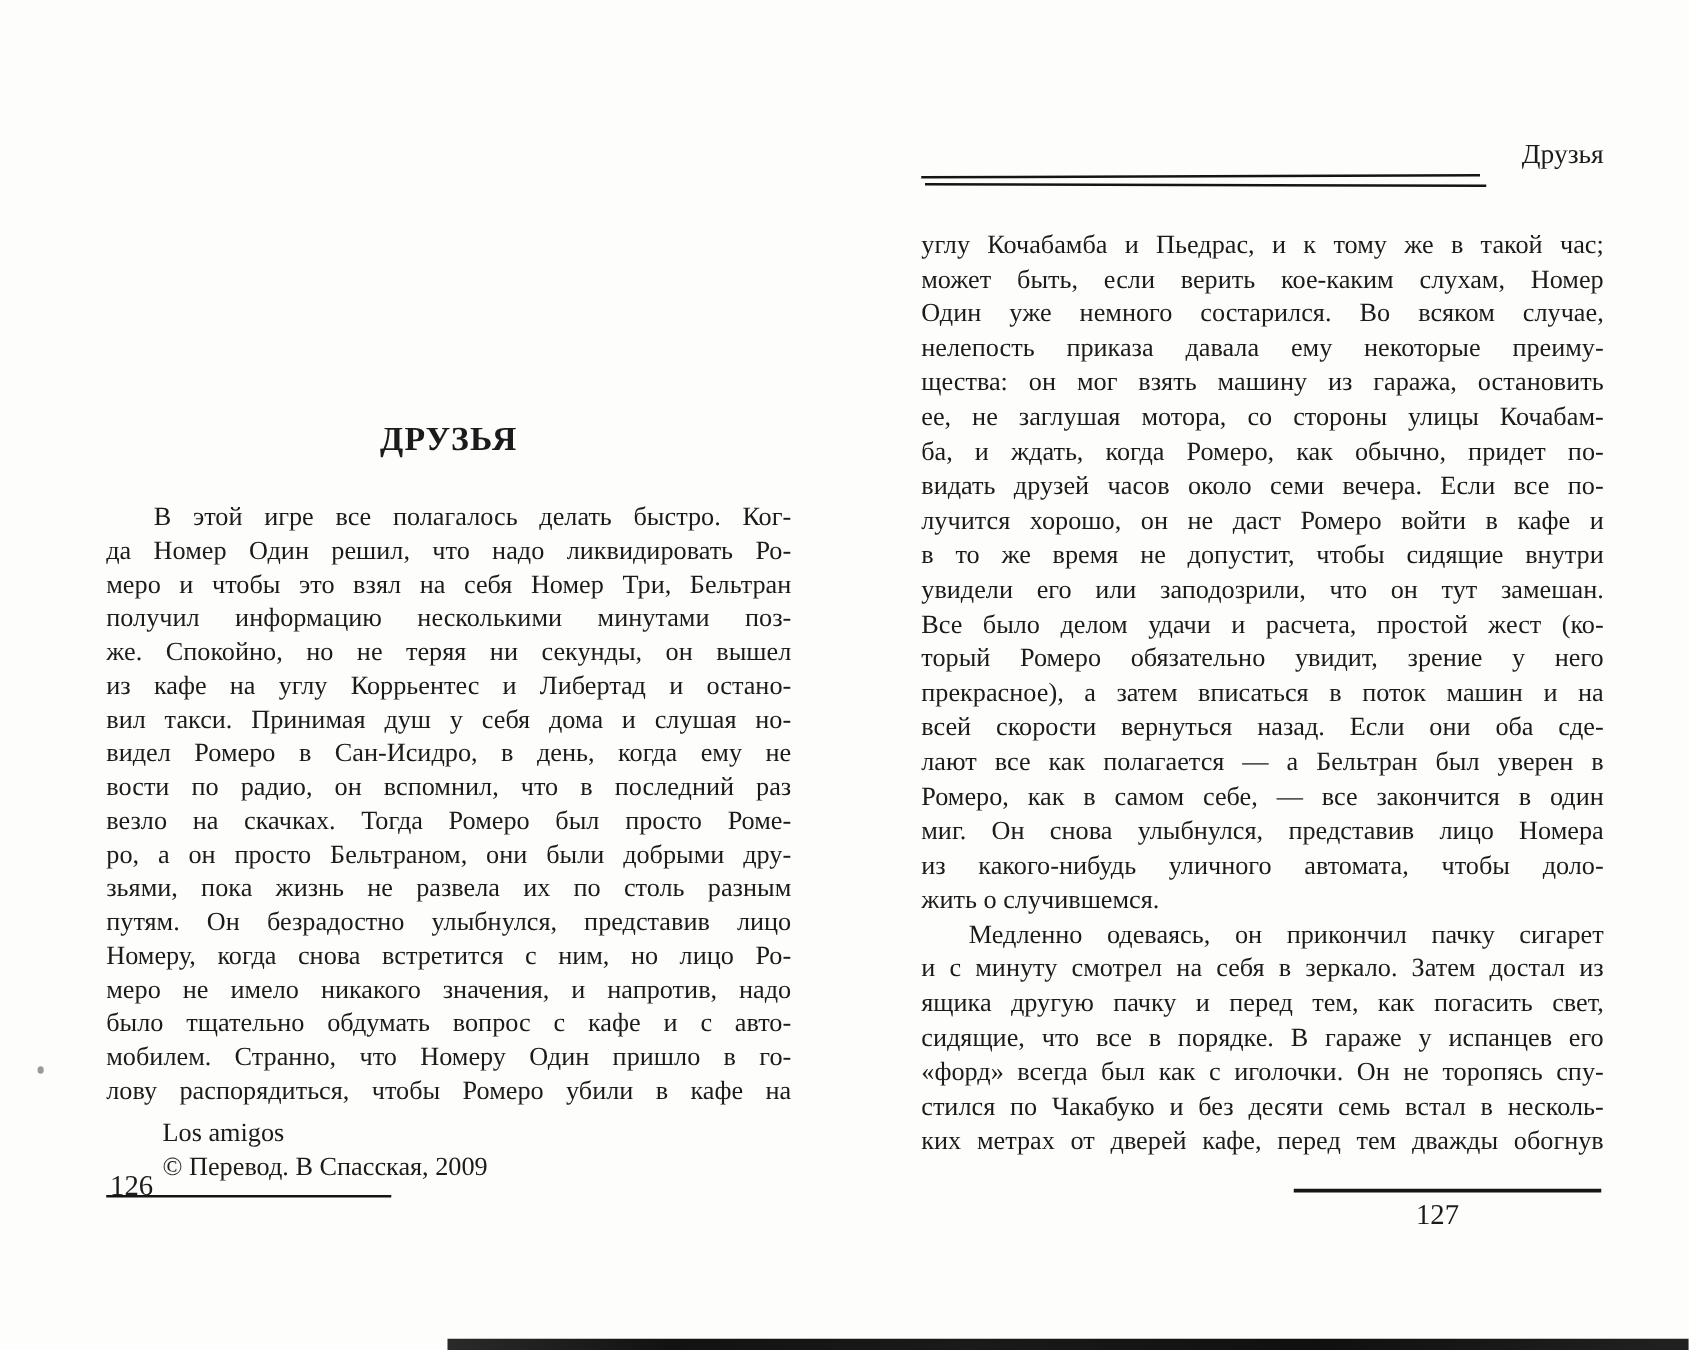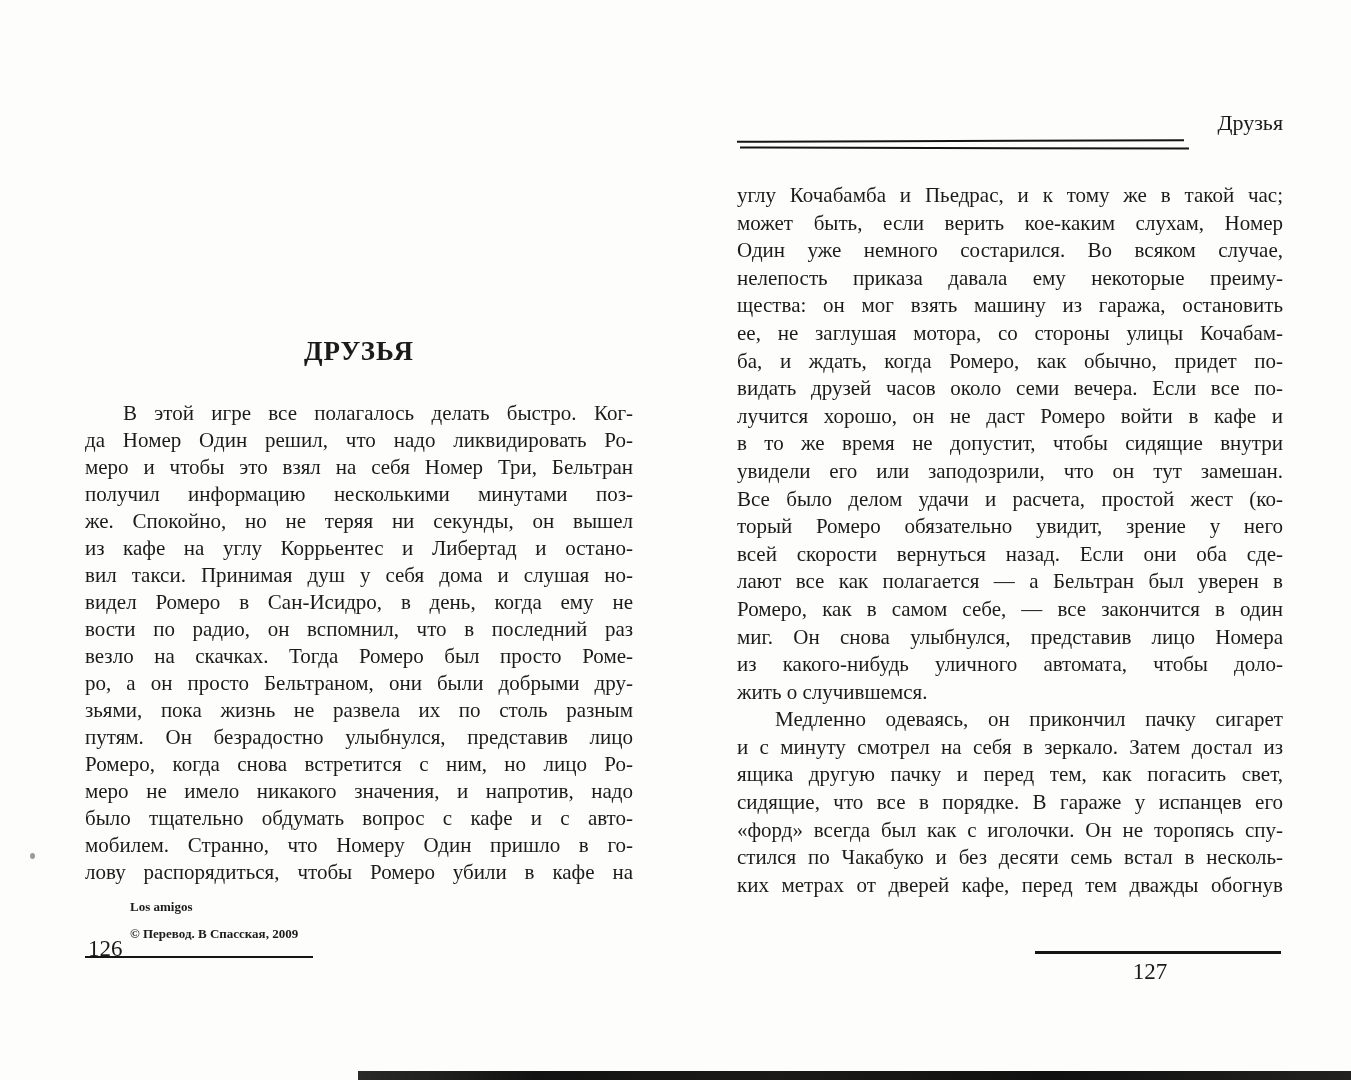--- a/index.html
+++ b/index.html
@@ -29,23 +29,22 @@
   .line {
     text-align: justify;
     text-align-last: justify;
     white-space: nowrap;
   }
   .line.indent { text-indent: 38px; }
   .line.para-end { text-align-last: left; white-space: normal; }
   .attribution {
     position: absolute;
     left: 130px; top: 893px;
-    font-size: 13px;
+    font-size: 21px;
     line-height: 27px;
-    font-weight: bold;
   }
   .running-header {
     position: absolute;
     left: 737px; top: 110px; width: 546px;
     text-align: right;
     font-size: 22px;
   }
   .rule {
     position: absolute;
     height: 2px;
@@ -87,21 +86,21 @@
       <div class="line">получил информацию несколькими минутами поз-</div>
       <div class="line">же. Спокойно, но не теряя ни секунды, он вышел</div>
       <div class="line">из кафе на углу Коррьентес и Либертад и остано-</div>
       <div class="line">вил такси. Принимая душ у себя дома и слушая но-</div>
       <div class="line">видел Ромеро в Сан-Исидро, в день, когда ему не</div>
       <div class="line">вости по радио, он вспомнил, что в последний раз</div>
       <div class="line">везло на скачках. Тогда Ромеро был просто Роме-</div>
       <div class="line">ро, а он просто Бельтраном, они были добрыми дру-</div>
       <div class="line">зьями, пока жизнь не развела их по столь разным</div>
       <div class="line">путям. Он безрадостно улыбнулся, представив лицо</div>
-      <div class="line">Ромеро, когда снова встретится с ним, но лицо Ро-</div>
+      <div class="line">Номеру, когда снова встретится с ним, но лицо Ро-</div>
       <div class="line">меро не имело никакого значения, и напротив, надо</div>
       <div class="line">было тщательно обдумать вопрос с кафе и с авто-</div>
       <div class="line">мобилем. Странно, что Номеру Один пришло в го-</div>
       <div class="line">лову распорядиться, чтобы Ромеро убили в кафе на</div>
     </div>
 
   <div class="attribution">
     <div>Los amigos</div>
     <div>© Перевод. В Спасская, 2009</div>
   </div>
@@ -122,20 +121,21 @@
       <div class="line">нелепость приказа давала ему некоторые преиму-</div>
       <div class="line">щества: он мог взять машину из гаража, остановить</div>
       <div class="line">ее, не заглушая мотора, со стороны улицы Кочабам-</div>
       <div class="line">ба, и ждать, когда Ромеро, как обычно, придет по-</div>
       <div class="line">видать друзей часов около семи вечера. Если все по-</div>
       <div class="line">лучится хорошо, он не даст Ромеро войти в кафе и</div>
       <div class="line">в то же время не допустит, чтобы сидящие внутри</div>
       <div class="line">увидели его или заподозрили, что он тут замешан.</div>
       <div class="line">Все было делом удачи и расчета, простой жест (ко-</div>
       <div class="line">торый Ромеро обязательно увидит, зрение у него</div>
+      <div class="line">прекрасное), а затем вписаться в поток машин и на</div>
       <div class="line">всей скорости вернуться назад. Если они оба сде-</div>
       <div class="line">лают все как полагается — а Бельтран был уверен в</div>
       <div class="line">Ромеро, как в самом себе, — все закончится в один</div>
       <div class="line">миг. Он снова улыбнулся, представив лицо Номера</div>
       <div class="line">из какого-нибудь уличного автомата, чтобы доло-</div>
       <div class="line para-end">жить о случившемся.</div>
       <div class="line indent">Медленно одеваясь, он прикончил пачку сигарет</div>
       <div class="line">и с минуту смотрел на себя в зеркало. Затем достал из</div>
       <div class="line">ящика другую пачку и перед тем, как погасить свет,</div>
       <div class="line">сидящие, что все в порядке. В гараже у испанцев его</div>

